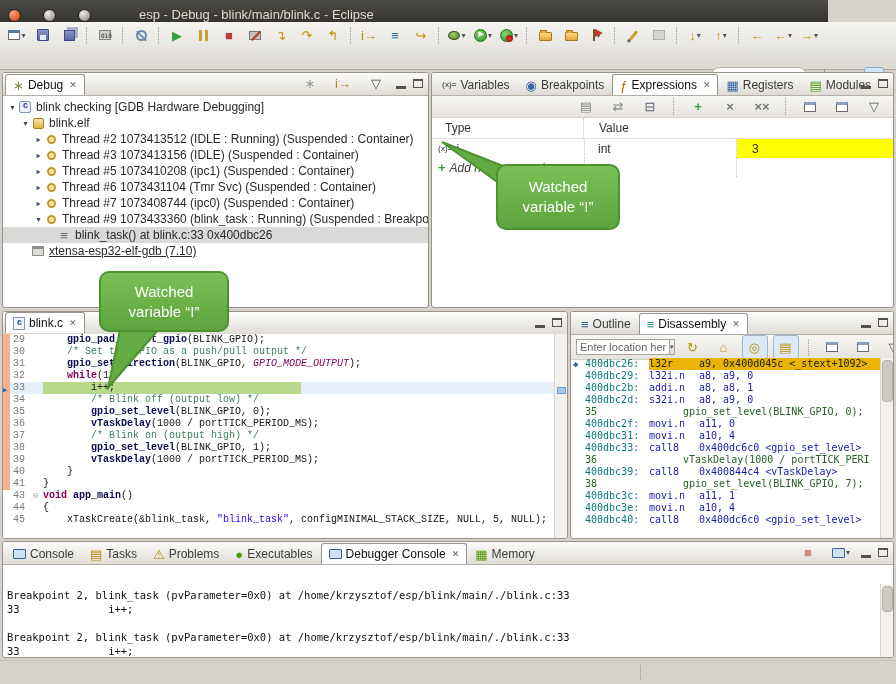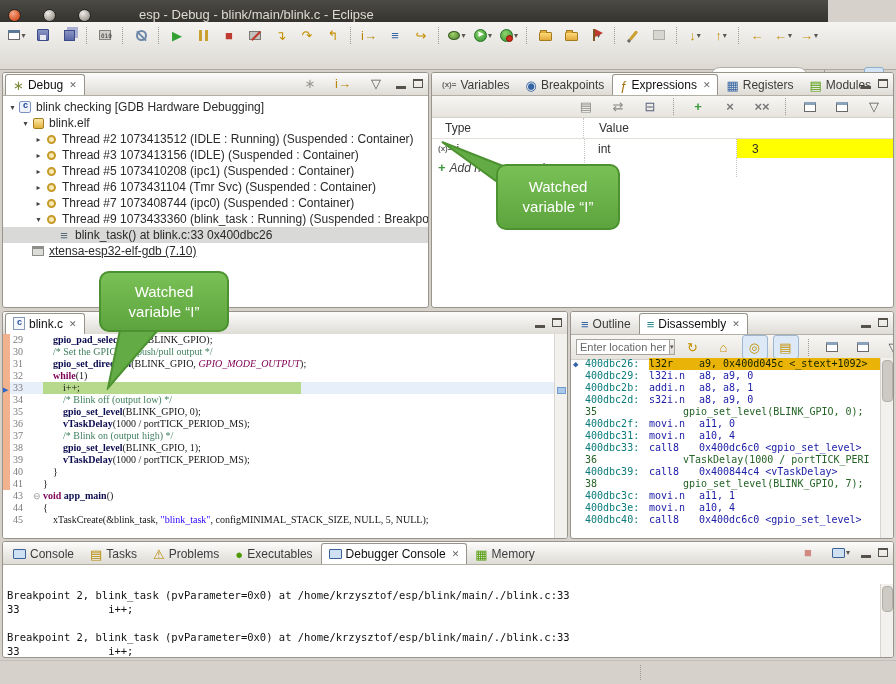--- a/index.html
+++ b/index.html
@@ -61,21 +61,21 @@
     display:flex;align-items:center;gap:4px;height:100%}
   .col-type{width:152px;padding-left:13px;border-right:1px dotted #c8c5be;box-sizing:border-box;height:100%;
     display:flex;align-items:center}
   .col-val{flex:1;padding-left:15px;height:100%;display:flex;align-items:center}
   .erow{height:19px}
   .valhl{background:#ffff00}
   .add-label{font-style:italic;color:#444}
 
   
   .code{position:absolute;left:0;top:22px;right:12px;bottom:0;background:#fff;overflow:hidden;
-    font-family:Liberation Serif, serif;font-size:10px;line-height:12px}
+    font-family:Liberation Mono, monospace;font-size:10px;line-height:12px}
   .cl{height:12px;display:flex;white-space:pre;position:relative;align-items:center}
   .band{width:7px;height:100%;flex:none}
   .cl.range .band{background:#f2b28e}
   .lnum{width:20px;color:#7a7a7a;padding-left:3px;flex:none}
   .fold{width:10px;color:#999;font-size:9px;flex:none}
   .cl.cur{background:#e7effb}
   .curgreen{background:#b7d98b;display:inline-block;width:258px}
   .ipmark{position:absolute;left:0;top:2px;font-size:7px;color:#2a66c8}
   .tk-pl{color:#141414}
   .tk-fn{color:#0b0b50;font-weight:bold}
@@ -468,21 +468,21 @@
             <span class="add-label">Add new expression</span>
           </span>
           <span class="col-type"></span>
           <span class="col-val"></span>
         </div>
       </div>
   </div>
 
   <div class="panel" style="left:2px;top:311px;width:566px;height:228px">
     <div class="tabbar">
-      <span id="editor-tabs" style="display:flex;align-items:center;height:100%">
+      <span id="editor-tabs" style="display:flex;align-items:flex-start;height:100%">
           <div class="tab active">
             <span class="icn ic-cfile"></span>
             <span>blink.c</span>
             <span class="close">✕</span>
           </div>
         </span>
       <span class="hdr-icons">
         <span class="win-min"></span>
         <span class="win-max"></span>
       </span>

